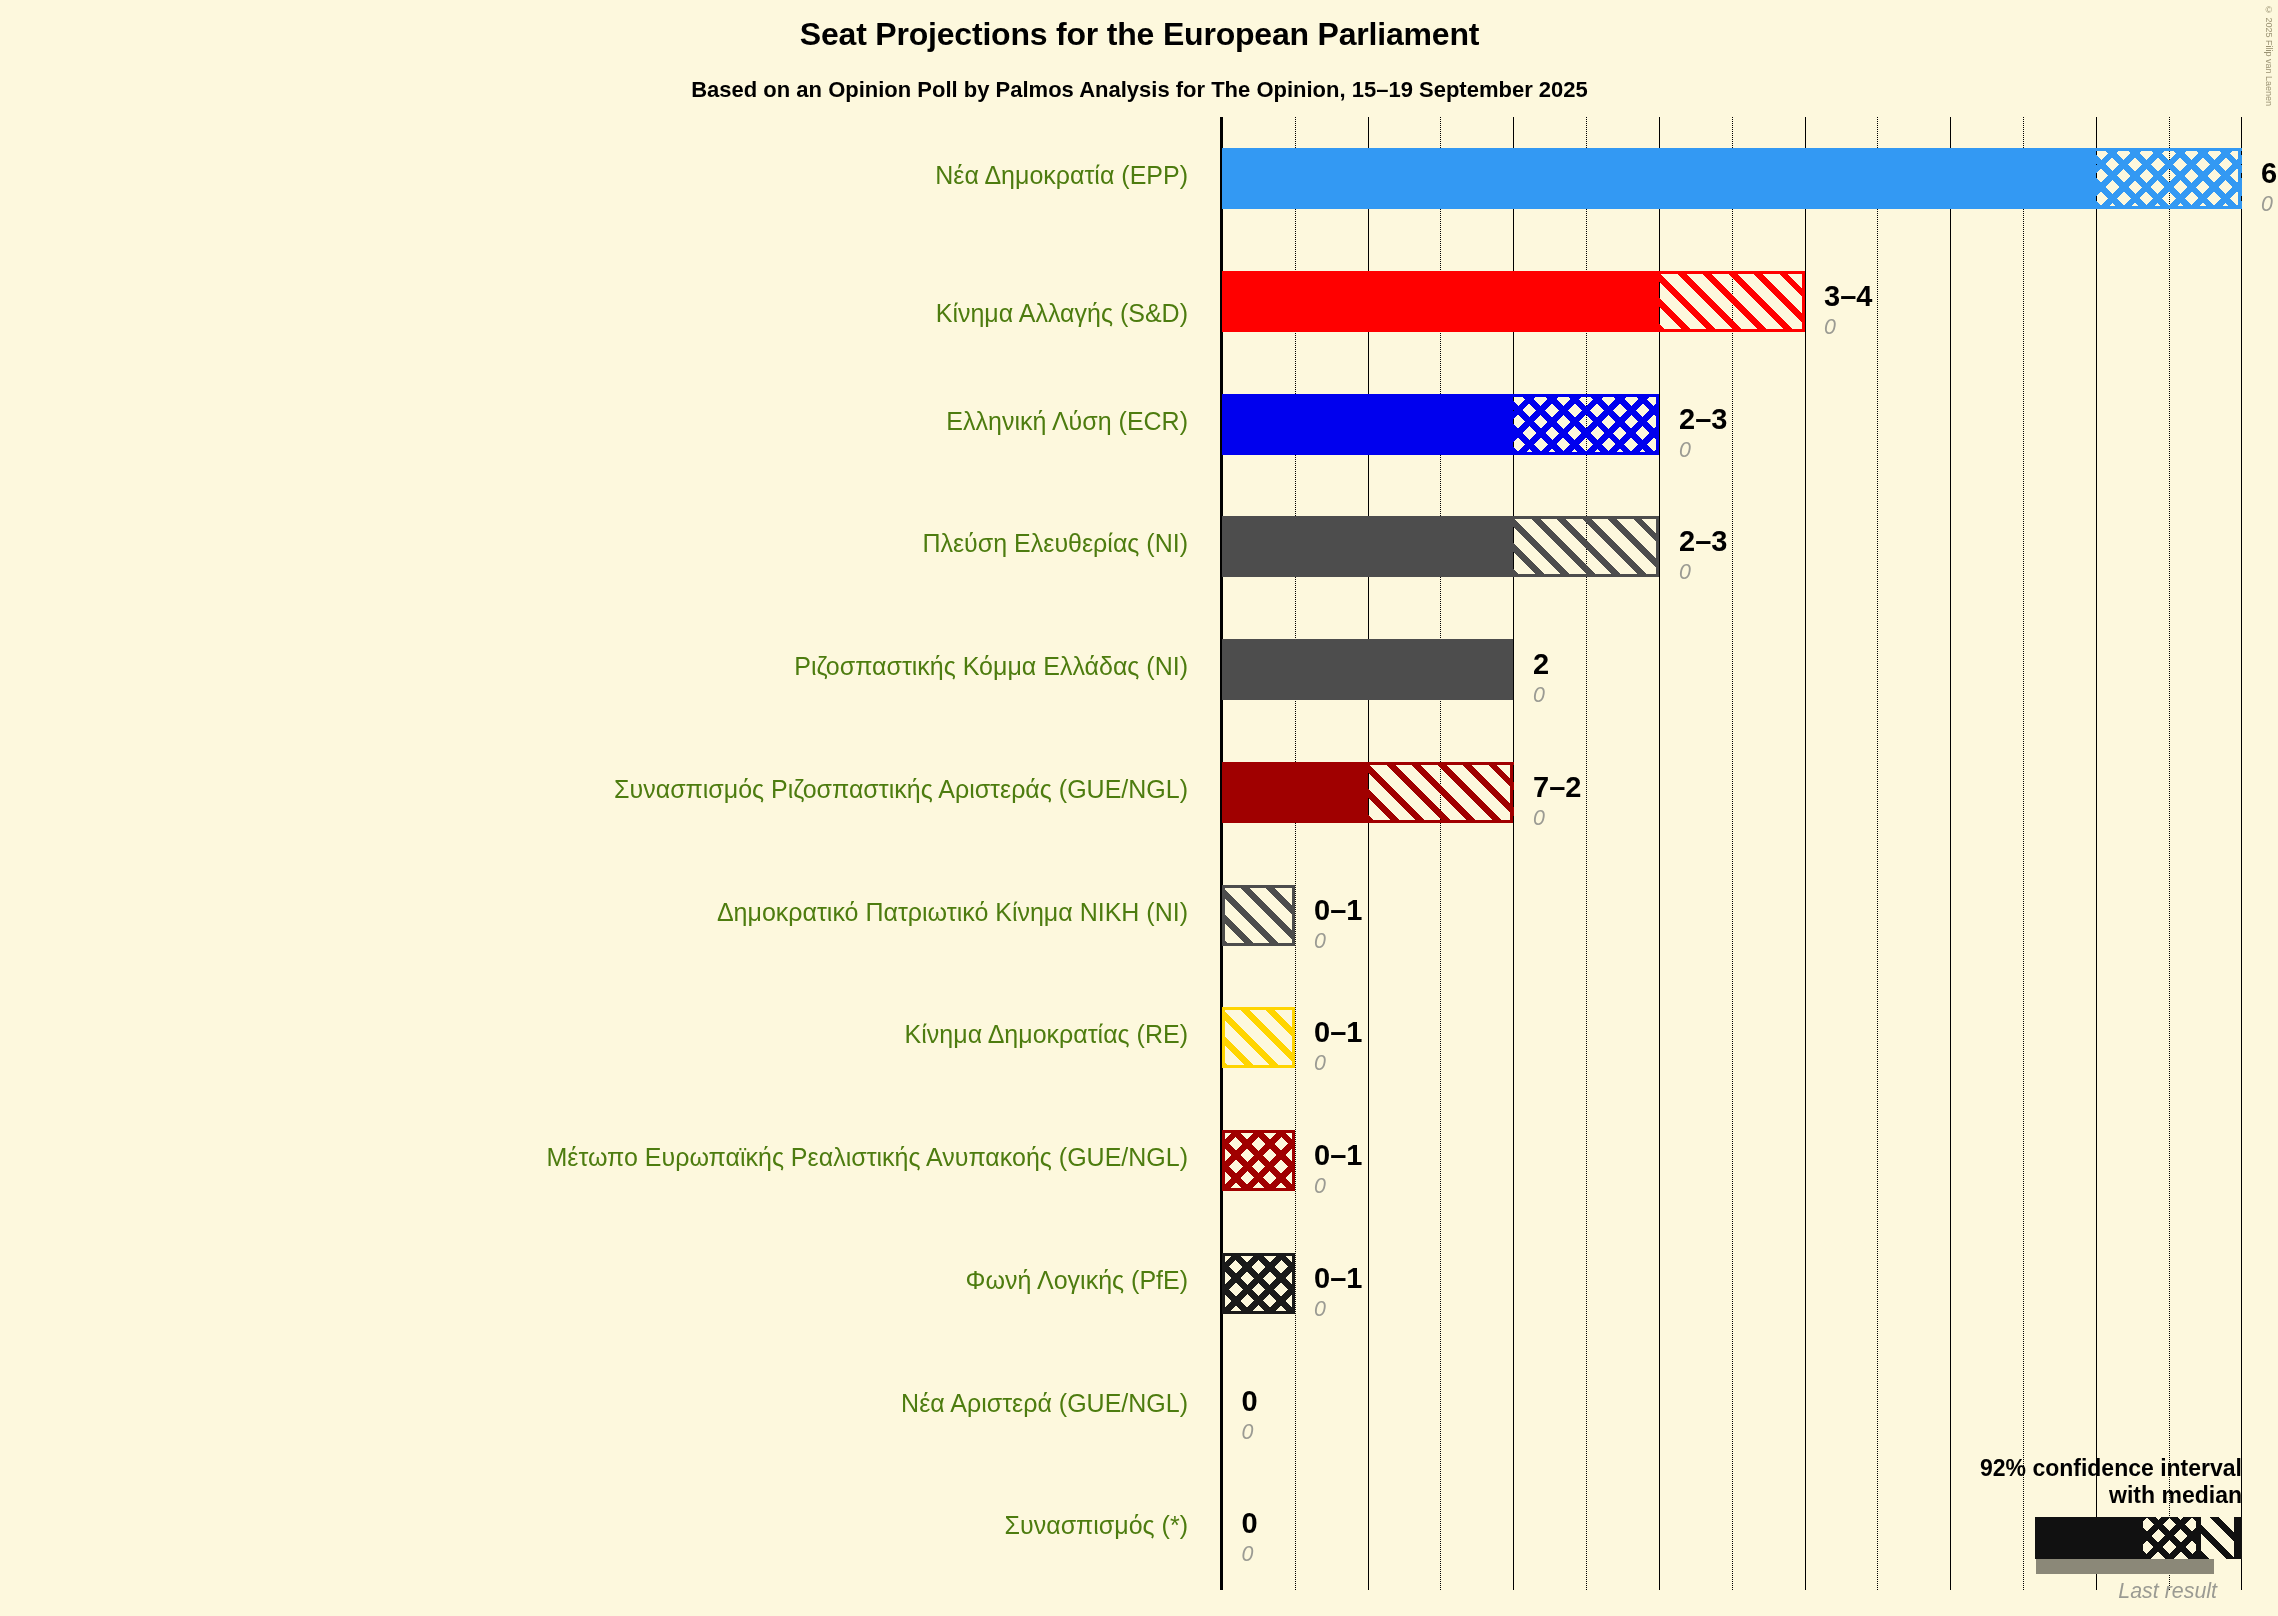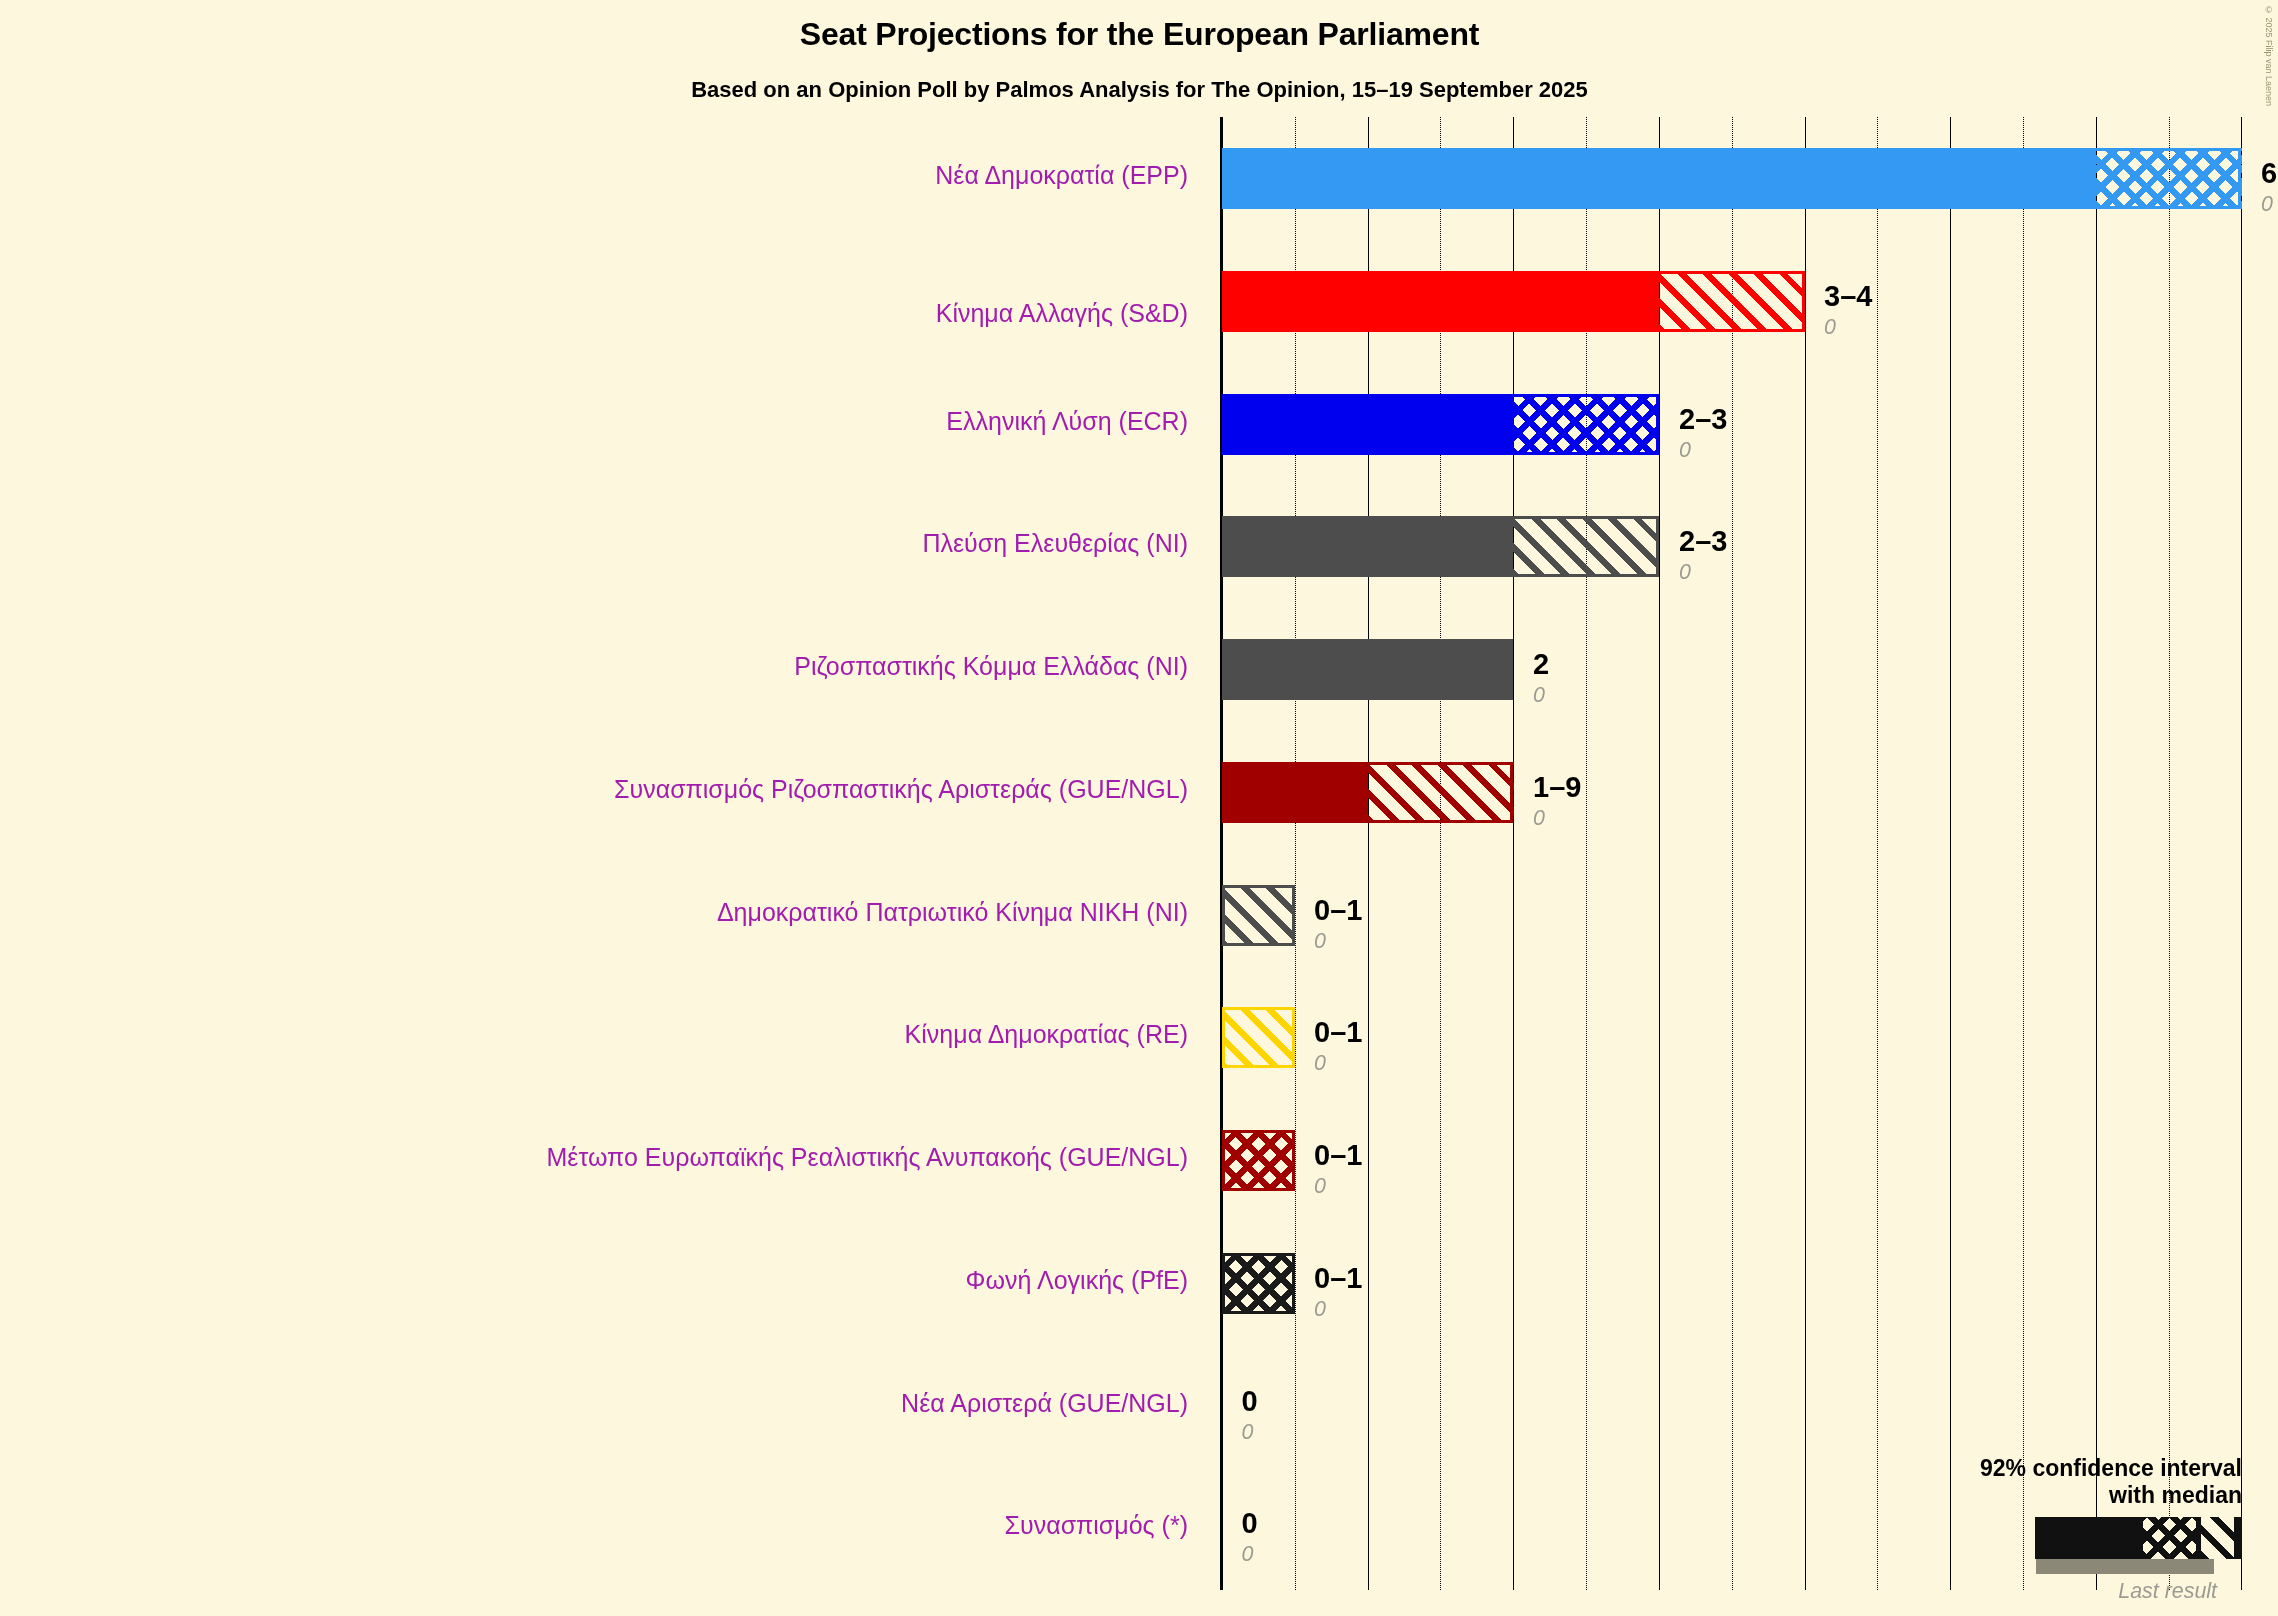--- a/index.html
+++ b/index.html
@@ -62,21 +62,21 @@
   .bar-outline{
     position:absolute;left:0;top:0;height:100%;
     box-sizing:border-box;
   }
 
   
   .party-label{
     position:absolute;
     right:2279px;
     white-space:nowrap;
-    font-size:25px;color:#a21caf;
+    font-size:25px;color:#4d7c0f;
     text-align:right;
   }
   .val{
     position:absolute;
     white-space:nowrap;
     font-size:29px;font-weight:bold;color:#000;
     line-height:1;
   }
   .last{
     position:absolute;
@@ -195,21 +195,21 @@
           <div class="val" style="left: 311px; top: 42px;">2</div>
           <div class="last" style="left: 311px; top: 77px;">0</div>
         </div>
         <div class="row" style="top: 614px; height: 123px;">
           <div class="bar-wrap" style="top: 31px; height: 61px;">
             <div class="bar-outline" style="width: 291px; border: 3.6px solid rgb(160, 0, 0);"></div>
             <div class="bar solid" style="width: 146px; background: rgb(160, 0, 0);"></div>
             <div class="bar hatch" style="left: 146px; width: 146px; background: repeating-linear-gradient(45deg, rgb(160, 0, 0) 0px, rgb(160, 0, 0) 6.2px, transparent 6.2px, transparent 18px);"></div>
           </div>
           <div class="party-label" style="right: 1053px; top: 44px;">Συνασπισμός Ριζοσπαστικής Αριστεράς (GUE/NGL)</div>
-          <div class="val" style="left: 311px; top: 42px;">1–9</div>
+          <div class="val" style="left: 311px; top: 42px;">7–2</div>
           <div class="last" style="left: 311px; top: 77px;">0</div>
         </div>
         <div class="row" style="top: 737px; height: 123px;">
           <div class="bar-wrap" style="top: 31px; height: 61px;">
             <div class="bar-outline" style="width: 73px; border: 3.6px solid rgb(77, 77, 77);"></div>
             <div class="bar hatch" style="left: 0px; width: 73px; background: repeating-linear-gradient(45deg, rgb(77, 77, 77) 0px, rgb(77, 77, 77) 6.2px, transparent 6.2px, transparent 18px);"></div>
           </div>
           <div class="party-label" style="right: 1053px; top: 44px;">Δημοκρατικό Πατριωτικό Κίνημα ΝΙΚΗ (NI)</div>
           <div class="val" style="left: 92px; top: 42px;">0–1</div>
           <div class="last" style="left: 92px; top: 77px;">0</div>

